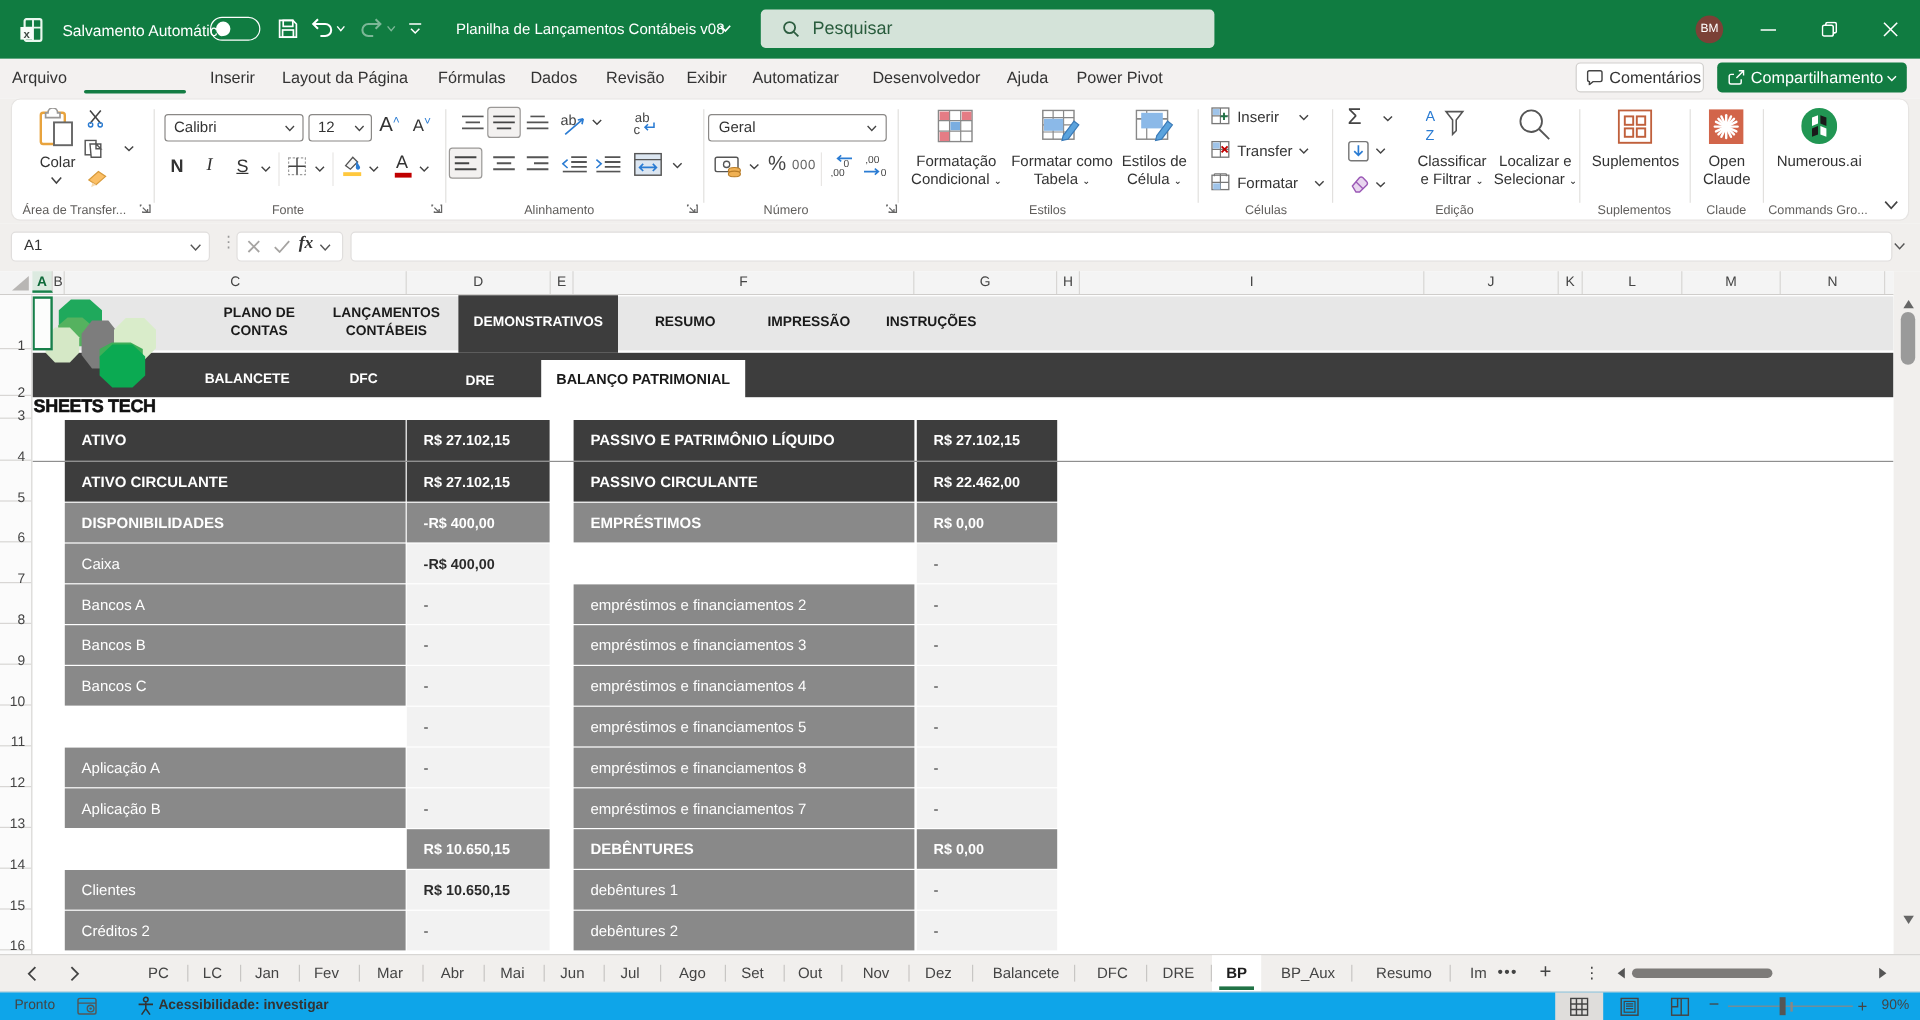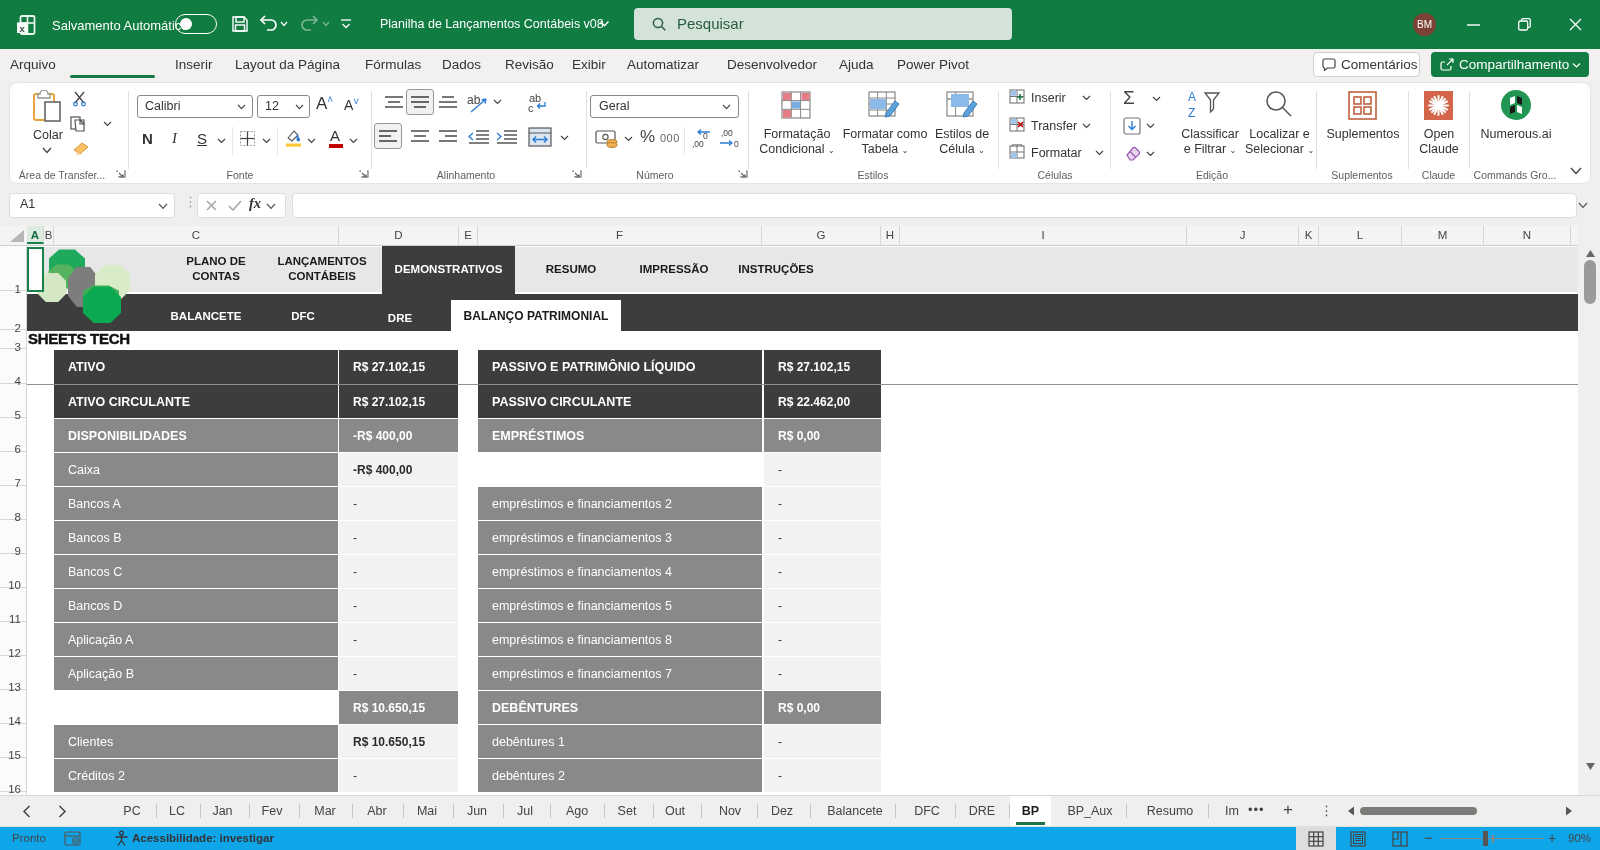--- a/index.html
+++ b/index.html
@@ -616,21 +616,20 @@
   <div class="tc gray" style="left:54px;top:275px;width:284px;height:33px;">Bancos B</div>
   <div class="tc lite" style="left:339px;top:275px;width:119px;height:33px;">-</div>
   <div class="tc gray" style="left:478px;top:275px;width:284px;height:33px;">empréstimos e financiamentos 3</div>
   <div class="tc lite" style="left:764px;top:275px;width:117px;height:33px;">-</div>
 
   <div class="tc gray" style="left:54px;top:309px;width:284px;height:33px;">Bancos C</div>
   <div class="tc lite" style="left:339px;top:309px;width:119px;height:33px;">-</div>
   <div class="tc gray" style="left:478px;top:309px;width:284px;height:33px;">empréstimos e financiamentos 4</div>
   <div class="tc lite" style="left:764px;top:309px;width:117px;height:33px;">-</div>
 
-  <div class="tc gray" style="left:54px;top:343px;width:284px;height:33px;">Bancos D</div>
   <div class="tc lite" style="left:339px;top:343px;width:119px;height:33px;">-</div>
   <div class="tc gray" style="left:478px;top:343px;width:284px;height:33px;">empréstimos e financiamentos 5</div>
   <div class="tc lite" style="left:764px;top:343px;width:117px;height:33px;">-</div>
 
   <div class="tc gray" style="left:54px;top:377px;width:284px;height:33px;">Aplicação A</div>
   <div class="tc lite" style="left:339px;top:377px;width:119px;height:33px;">-</div>
   <div class="tc gray" style="left:478px;top:377px;width:284px;height:33px;">empréstimos e financiamentos 8</div>
   <div class="tc lite" style="left:764px;top:377px;width:117px;height:33px;">-</div>
 
   <div class="tc gray" style="left:54px;top:411px;width:284px;height:33px;">Aplicação B</div>

